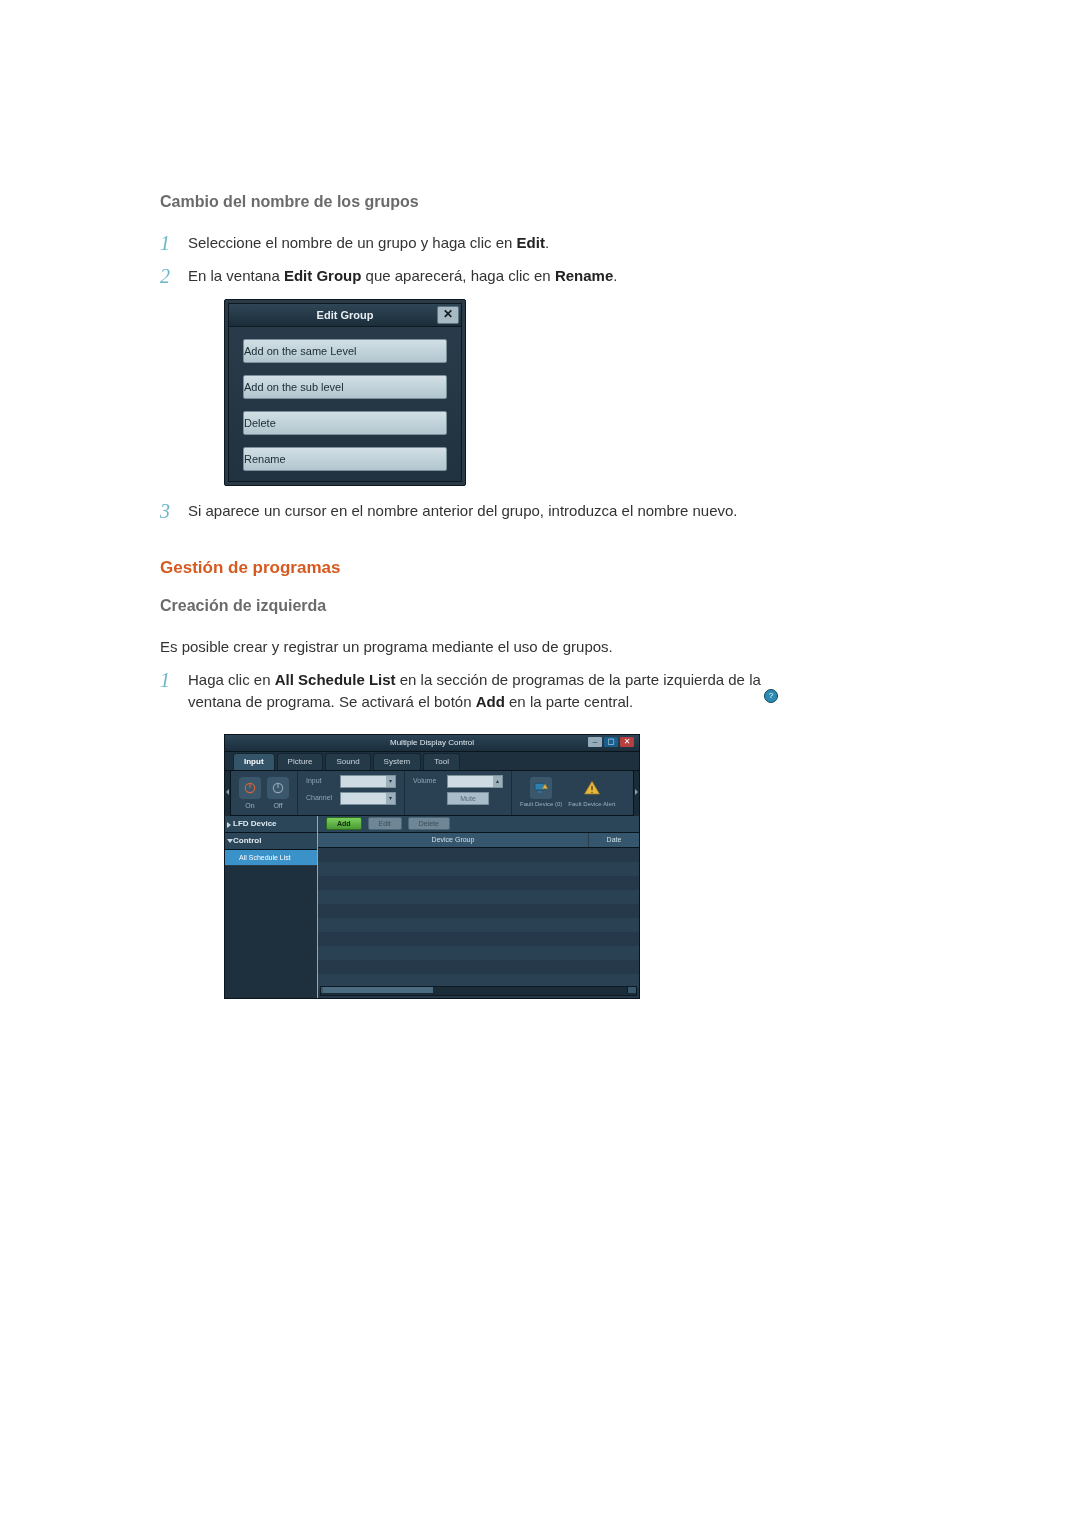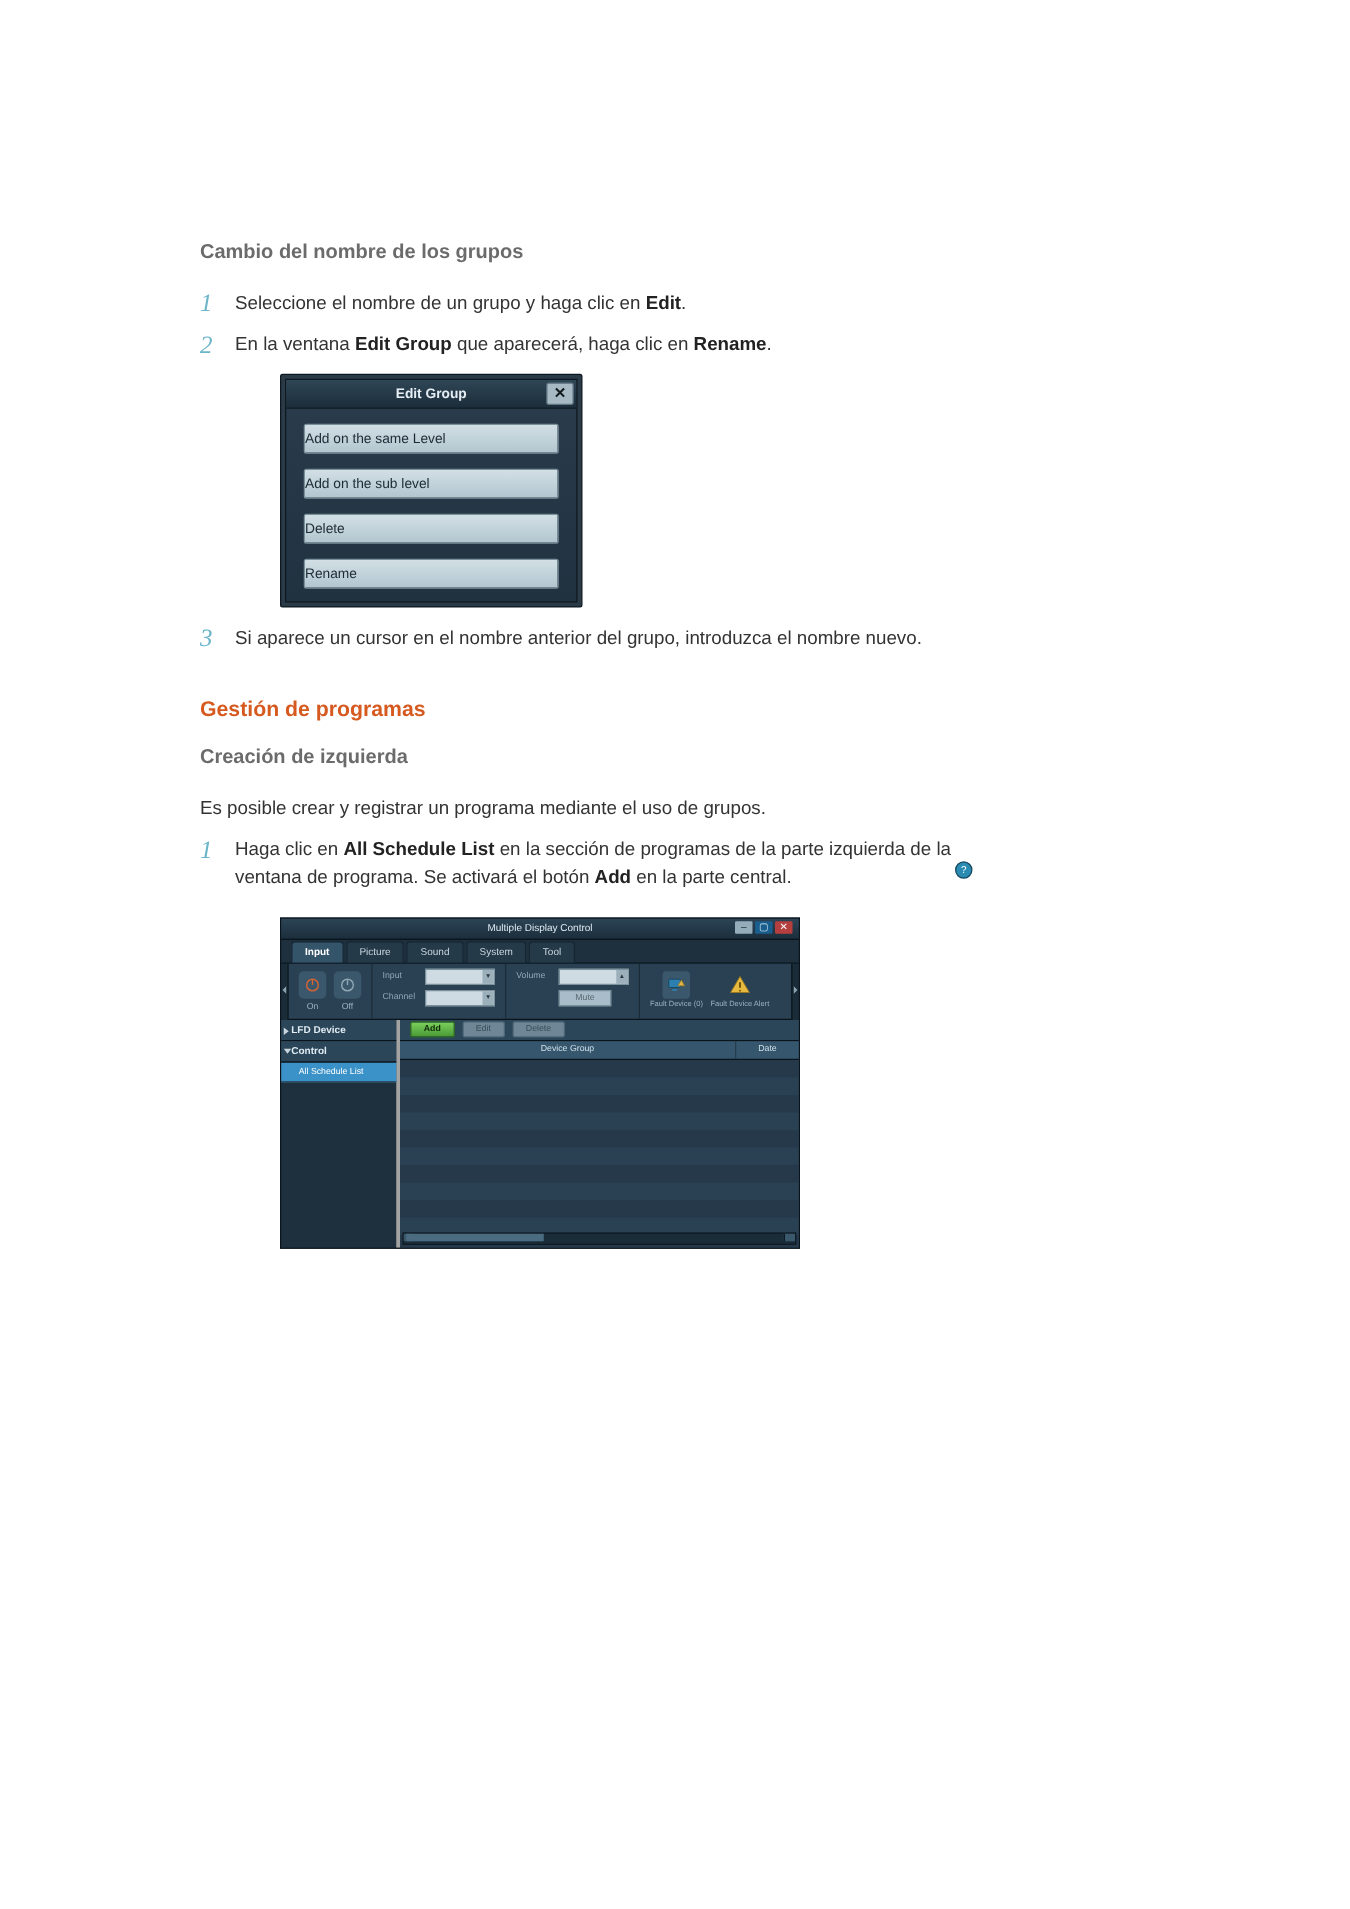--- a/index.html
+++ b/index.html
@@ -274,21 +274,21 @@
     gap: 2px;
   }
 
   .mdc-body {
     display: flex;
     height: 182px;
   }
   .mdc-side {
     width: 92px;
     background: #1e303d;
-    border-right: 3px solid #a3a3a3;
+    border-right: 1px solid #a3a3a3;
   }
   .side-head {
     height: 16px;
     line-height: 16px;
     padding-left: 8px;
     font-size: 8px;
     font-weight: bold;
     color: #dfeaf1;
     background: #2b4659;
     border-bottom: 1px solid #0a141c;

